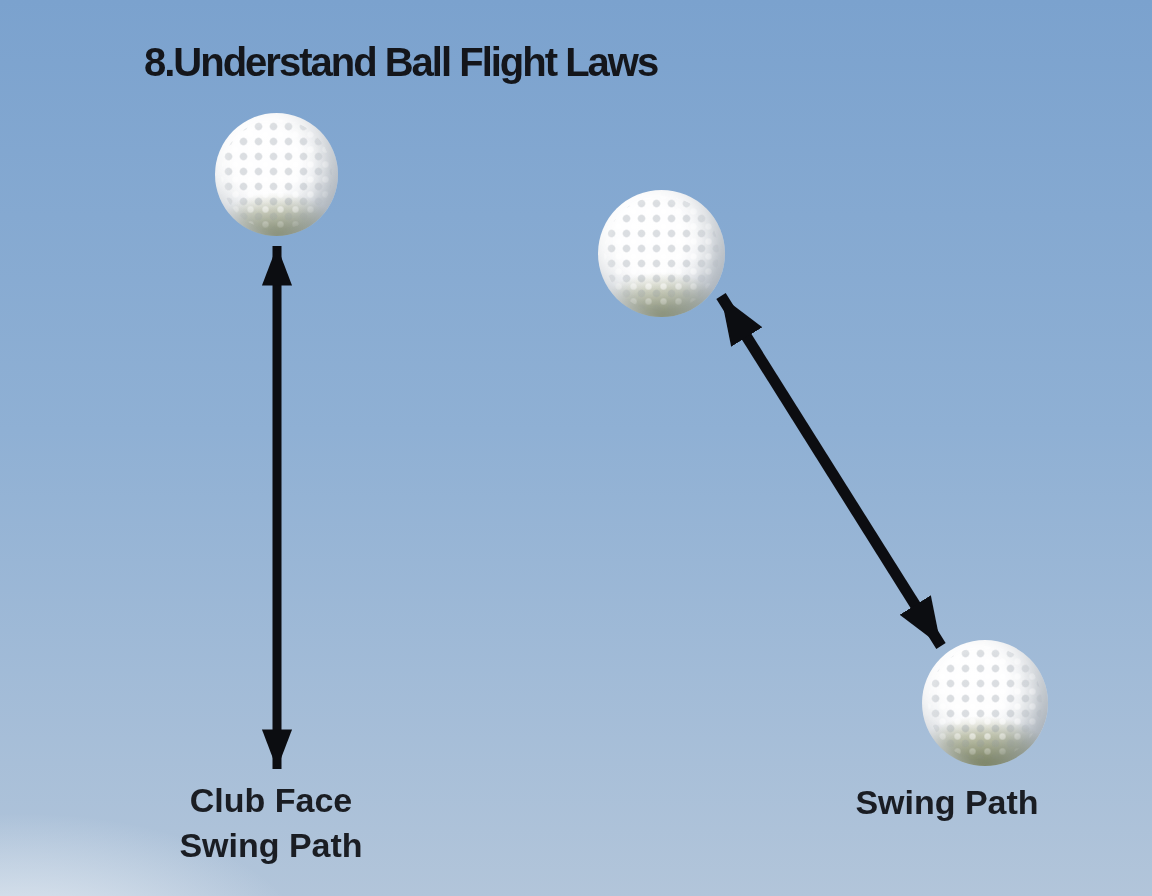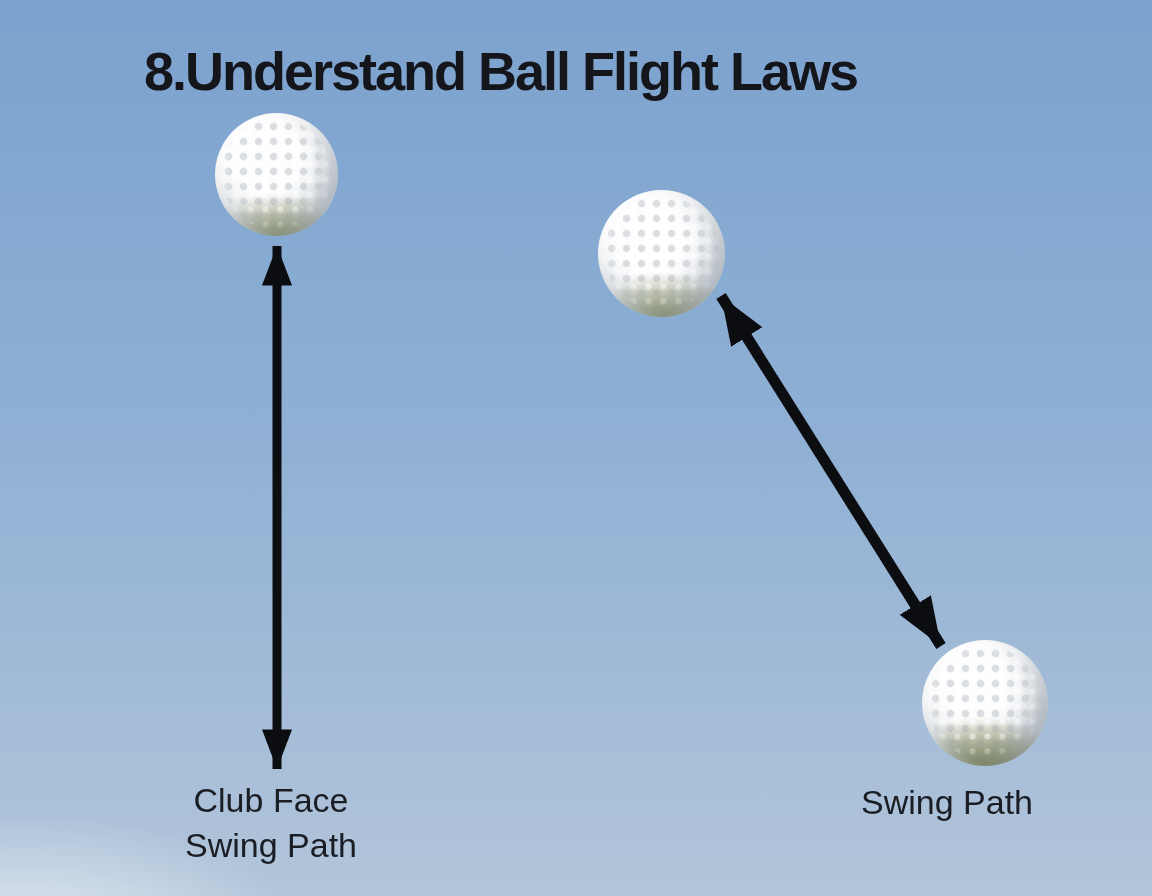--- a/index.html
+++ b/index.html
@@ -11,21 +11,21 @@
     background:
       radial-gradient(ellipse 460px 220px at 2% 106%, rgba(233,239,245,0.95) 0%, rgba(233,239,245,0.0) 62%),
       linear-gradient(180deg,
         var(--sky-top,#7ba2ce) 0%,
         var(--sky-mid,#8fb0d4) 48%,
         var(--sky-bottom,#b2c5da) 100%);
   }
 
   .title {
     position:absolute; left:144px; top:40px;
-    font-size:54px; font-weight:bold; letter-spacing:-2px;
+    font-size:40px; font-weight:bold; letter-spacing:-2px;
     color: var(--title-text,#14161b);
     white-space:nowrap;
   }
 
   .golf-ball {
     position:absolute; border-radius:50%;
     background:
       radial-gradient(circle at 38% 28%, rgba(255,255,255,0.95) 0%, rgba(255,255,255,0) 55%),
       radial-gradient(ellipse 72% 48% at 50% 100%, rgba(118,124,58,0.62) 0%, rgba(120,126,62,0.28) 46%, rgba(120,126,62,0) 74%),
       radial-gradient(circle at 42% 38%, #fdfdfe 30%, #eef0f2 55%, #cfd5da 80%, #aab2b9 98%);
@@ -54,21 +54,21 @@
   }
 
   .overlay { position:absolute; left:0; top:0; width:1152px; height:896px; }
   .arrow-line { stroke: var(--arrow,#0c0d11); }
   #arrowhead path { fill: var(--arrow,#0c0d11); }
 
   .label {
     position:absolute; transform:translateX(-50%);
     text-align:center; white-space:nowrap;
     color: var(--label-text,#1a1d23);
-    font-size:34px; font-weight:400; line-height:45px;
+    font-size:34px; font-weight:700; line-height:45px;
   }
   .label-left  { left:271px; top:778px; }
   .label-right { left:947px; top:780px; }
 </style>
 </head>
 <body>
 
 <div class="canvas">
 
   <h1 class="title">8.Understand Ball Flight Laws</h1>

